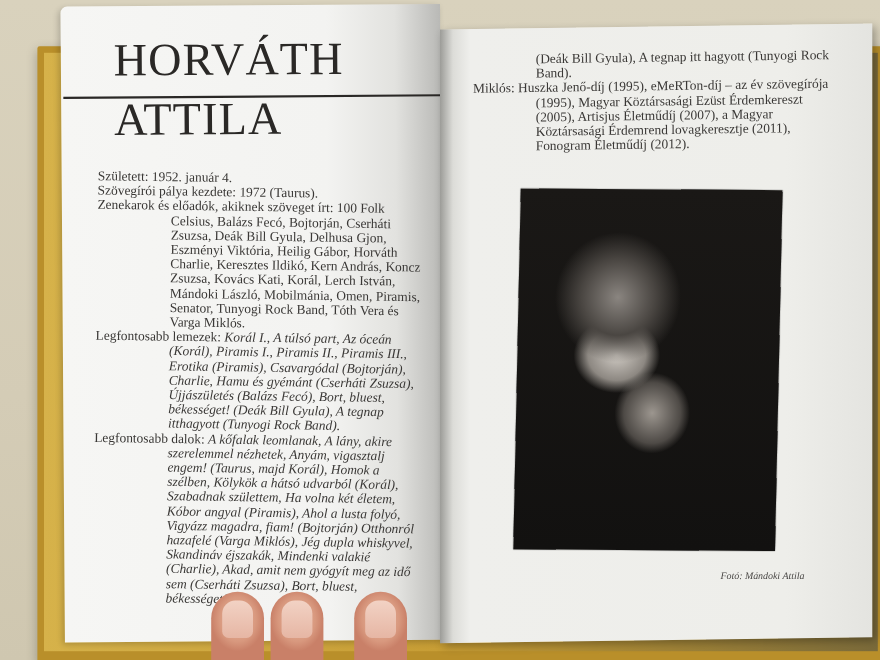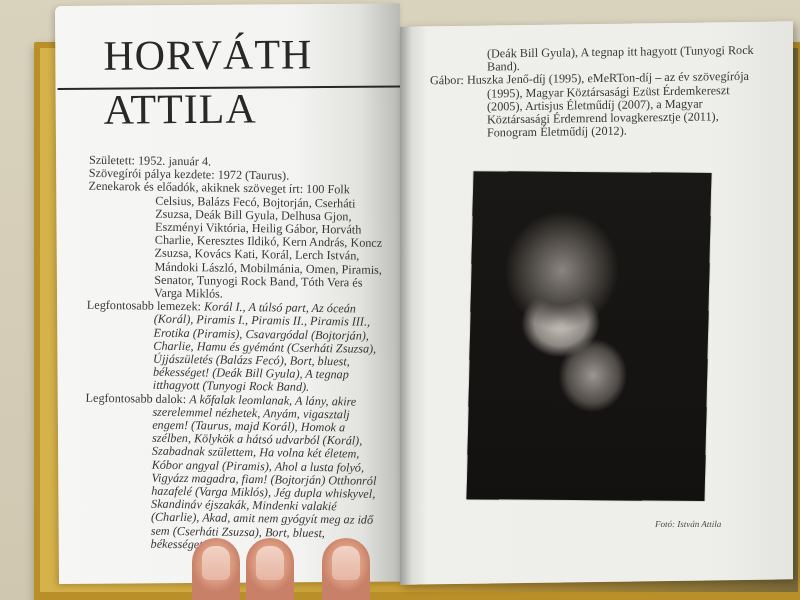--- a/index.html
+++ b/index.html
@@ -117,26 +117,26 @@
       <span>Legfontosabb dalok:</span>
       <i>A kőfalak leomlanak, A lány, akire szerelemmel nézhetek, Anyám, vigasztalj engem! (Taurus, majd Korál), Homok a szélben, Kölykök a hátsó udvarból (Korál), Szabadnak születtem, Ha volna két életem, Kóbor angyal (Piramis), Ahol a lusta folyó, Vigyázz magadra, fiam! (Bojtorján) Otthonról hazafelé (Varga Miklós), Jég dupla whiskyvel, Skandináv éjszakák, Mindenki valakié (Charlie), Akad, amit nem gyógyít meg az idő sem (Cserháti Zsuzsa), Bort, bluest, békességet!</i>
     </p>
   </div>
 </div>
 
 <div class="page-right">
   <div class="right-text">
     <p class="cont" style="margin-top:22px;">(Deák Bill Gyula), A tegnap itt hagyott (Tunyogi Rock Band).</p>
     <p class="awards">
-      <span>Gábor:</span>
+      <span>Miklós:</span>
       <span>Huszka Jenő-díj (1995), eMeRTon-díj – az év szövegírója (1995), Magyar Köztársasági Ezüst Érdemkereszt (2005), Artisjus Életműdíj (2007), a Magyar Köztársasági Érdemrend lovagkeresztje (2011), Fonogram Életműdíj (2012).</span>
     </p>
   </div>
   <div class="photo"></div>
-  <div class="caption">Fotó: István Attila</div>
+  <div class="caption">Fotó: Mándoki Attila</div>
 </div>
 
 <div class="fingers">
   <div class="finger" style="left:0px;">
       <div class="nail"></div>
     </div>
   <div class="finger" style="left:54px;">
       <div class="nail"></div>
     </div>
   <div class="finger" style="left:130px;">

